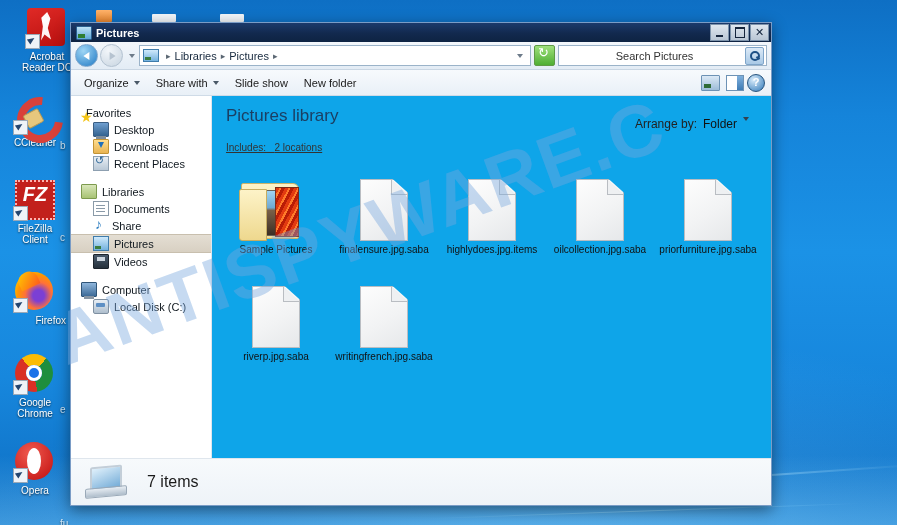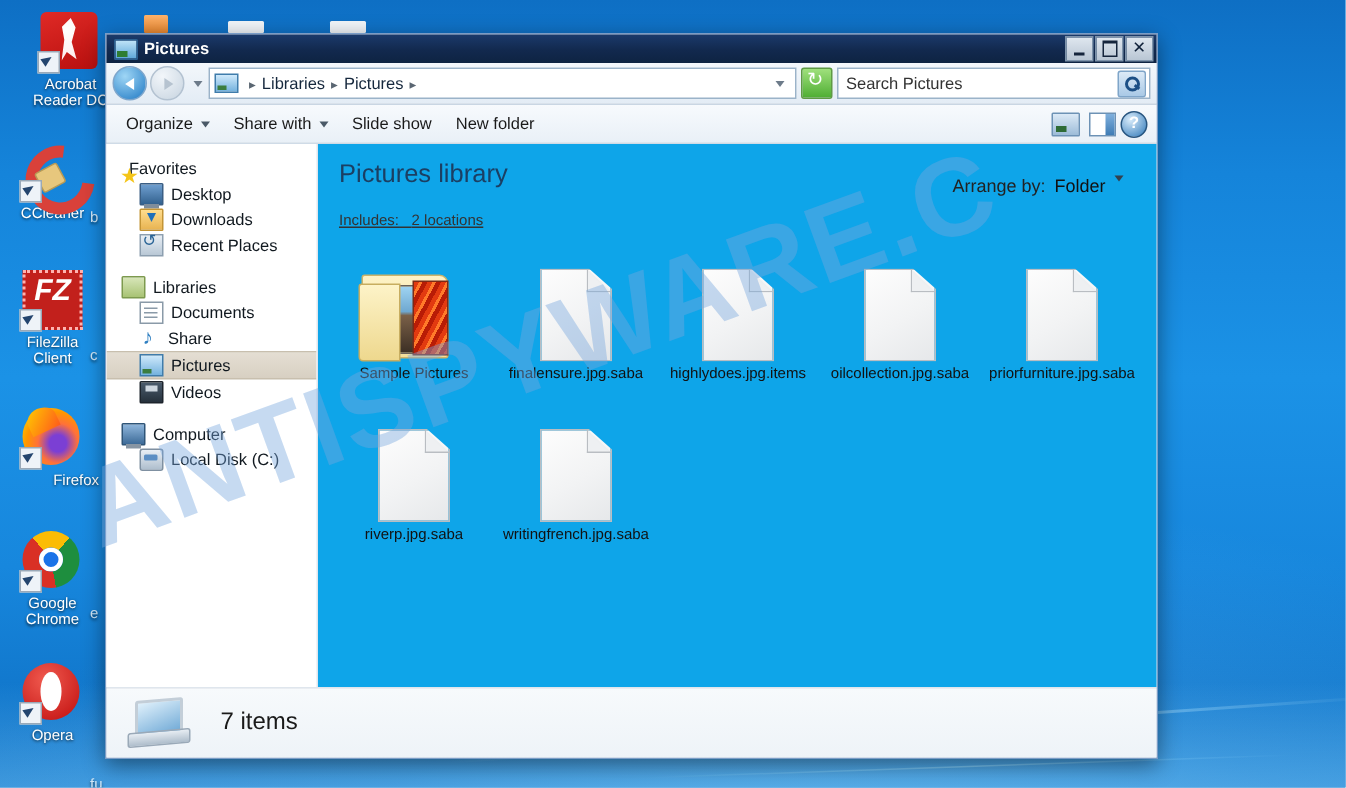--- a/index.html
+++ b/index.html
@@ -75,21 +75,21 @@
   .caretsm{width:0;height:0;border-top:4px solid #6d7b8a;border-left:3px solid transparent;border-right:3px solid transparent;margin:0 4px;}
   #addr{flex:1;height:19px;background:#fff;border:1px solid #9bb3c9;display:flex;align-items:center;padding:0 3px;font-size:11px;color:#1a1a1a;}
   #addr .libico{width:14px;height:11px;background:linear-gradient(180deg,#cfe9fb,#74b2de);border:1px solid #3f7cab;margin-right:3px;position:relative;}
   #addr .libico:after{content:"";position:absolute;left:1px;bottom:1px;width:6px;height:3px;background:#3b7d3f;}
   .crumbsep{color:#5a6672;margin:0 4px;font-size:9px;}
   .crumb{color:#16283d;}
   .refresh{width:19px;height:19px;margin:0 3px;border:1px solid #5f9a45;border-radius:2px;
       background:linear-gradient(180deg,#9fe07c,#4fae33);position:relative;}
   .refresh:after{content:"\21bb";position:absolute;left:3px;top:-1px;color:#fff;font-size:13px;}
   #search{width:200px;height:19px;background:#fff;border:1px solid #9bb3c9;display:flex;align-items:center;
-          padding:0 2px 0 5px;font-size:11px;color:#333;}
+          padding:0 2px 0 5px;font-size:11px;color:#333;text-align:center;}
   #search .sp{flex:1;}
   .magnifier{width:17px;height:16px;border:1px solid #7fa5c9;border-radius:2px;
       background:linear-gradient(180deg,#dceaf7,#a9c9e6);position:relative;}
   .magnifier:before{content:"";position:absolute;left:4px;top:3px;width:6px;height:6px;border:2px solid #1c4f85;border-radius:50%;}
   .magnifier:after{content:"";position:absolute;left:10px;top:9px;width:4px;height:2px;background:#1c4f85;transform:rotate(40deg);}
 
   #cmdbar{height:25px;background:linear-gradient(180deg,#f7fafd,#e9f0f7);border-bottom:1px solid #cfdbe7;
           display:flex;align-items:center;padding:0 6px;font-size:11px;color:#1a1a1a;}
   .cmd{display:flex;align-items:center;padding:3px 6px;margin-right:2px;border:1px solid transparent;white-space:nowrap;}
   .cmd .cv{width:0;height:0;border-top:4px solid #4a5967;border-left:3.5px solid transparent;border-right:3.5px solid transparent;margin-left:5px;}

